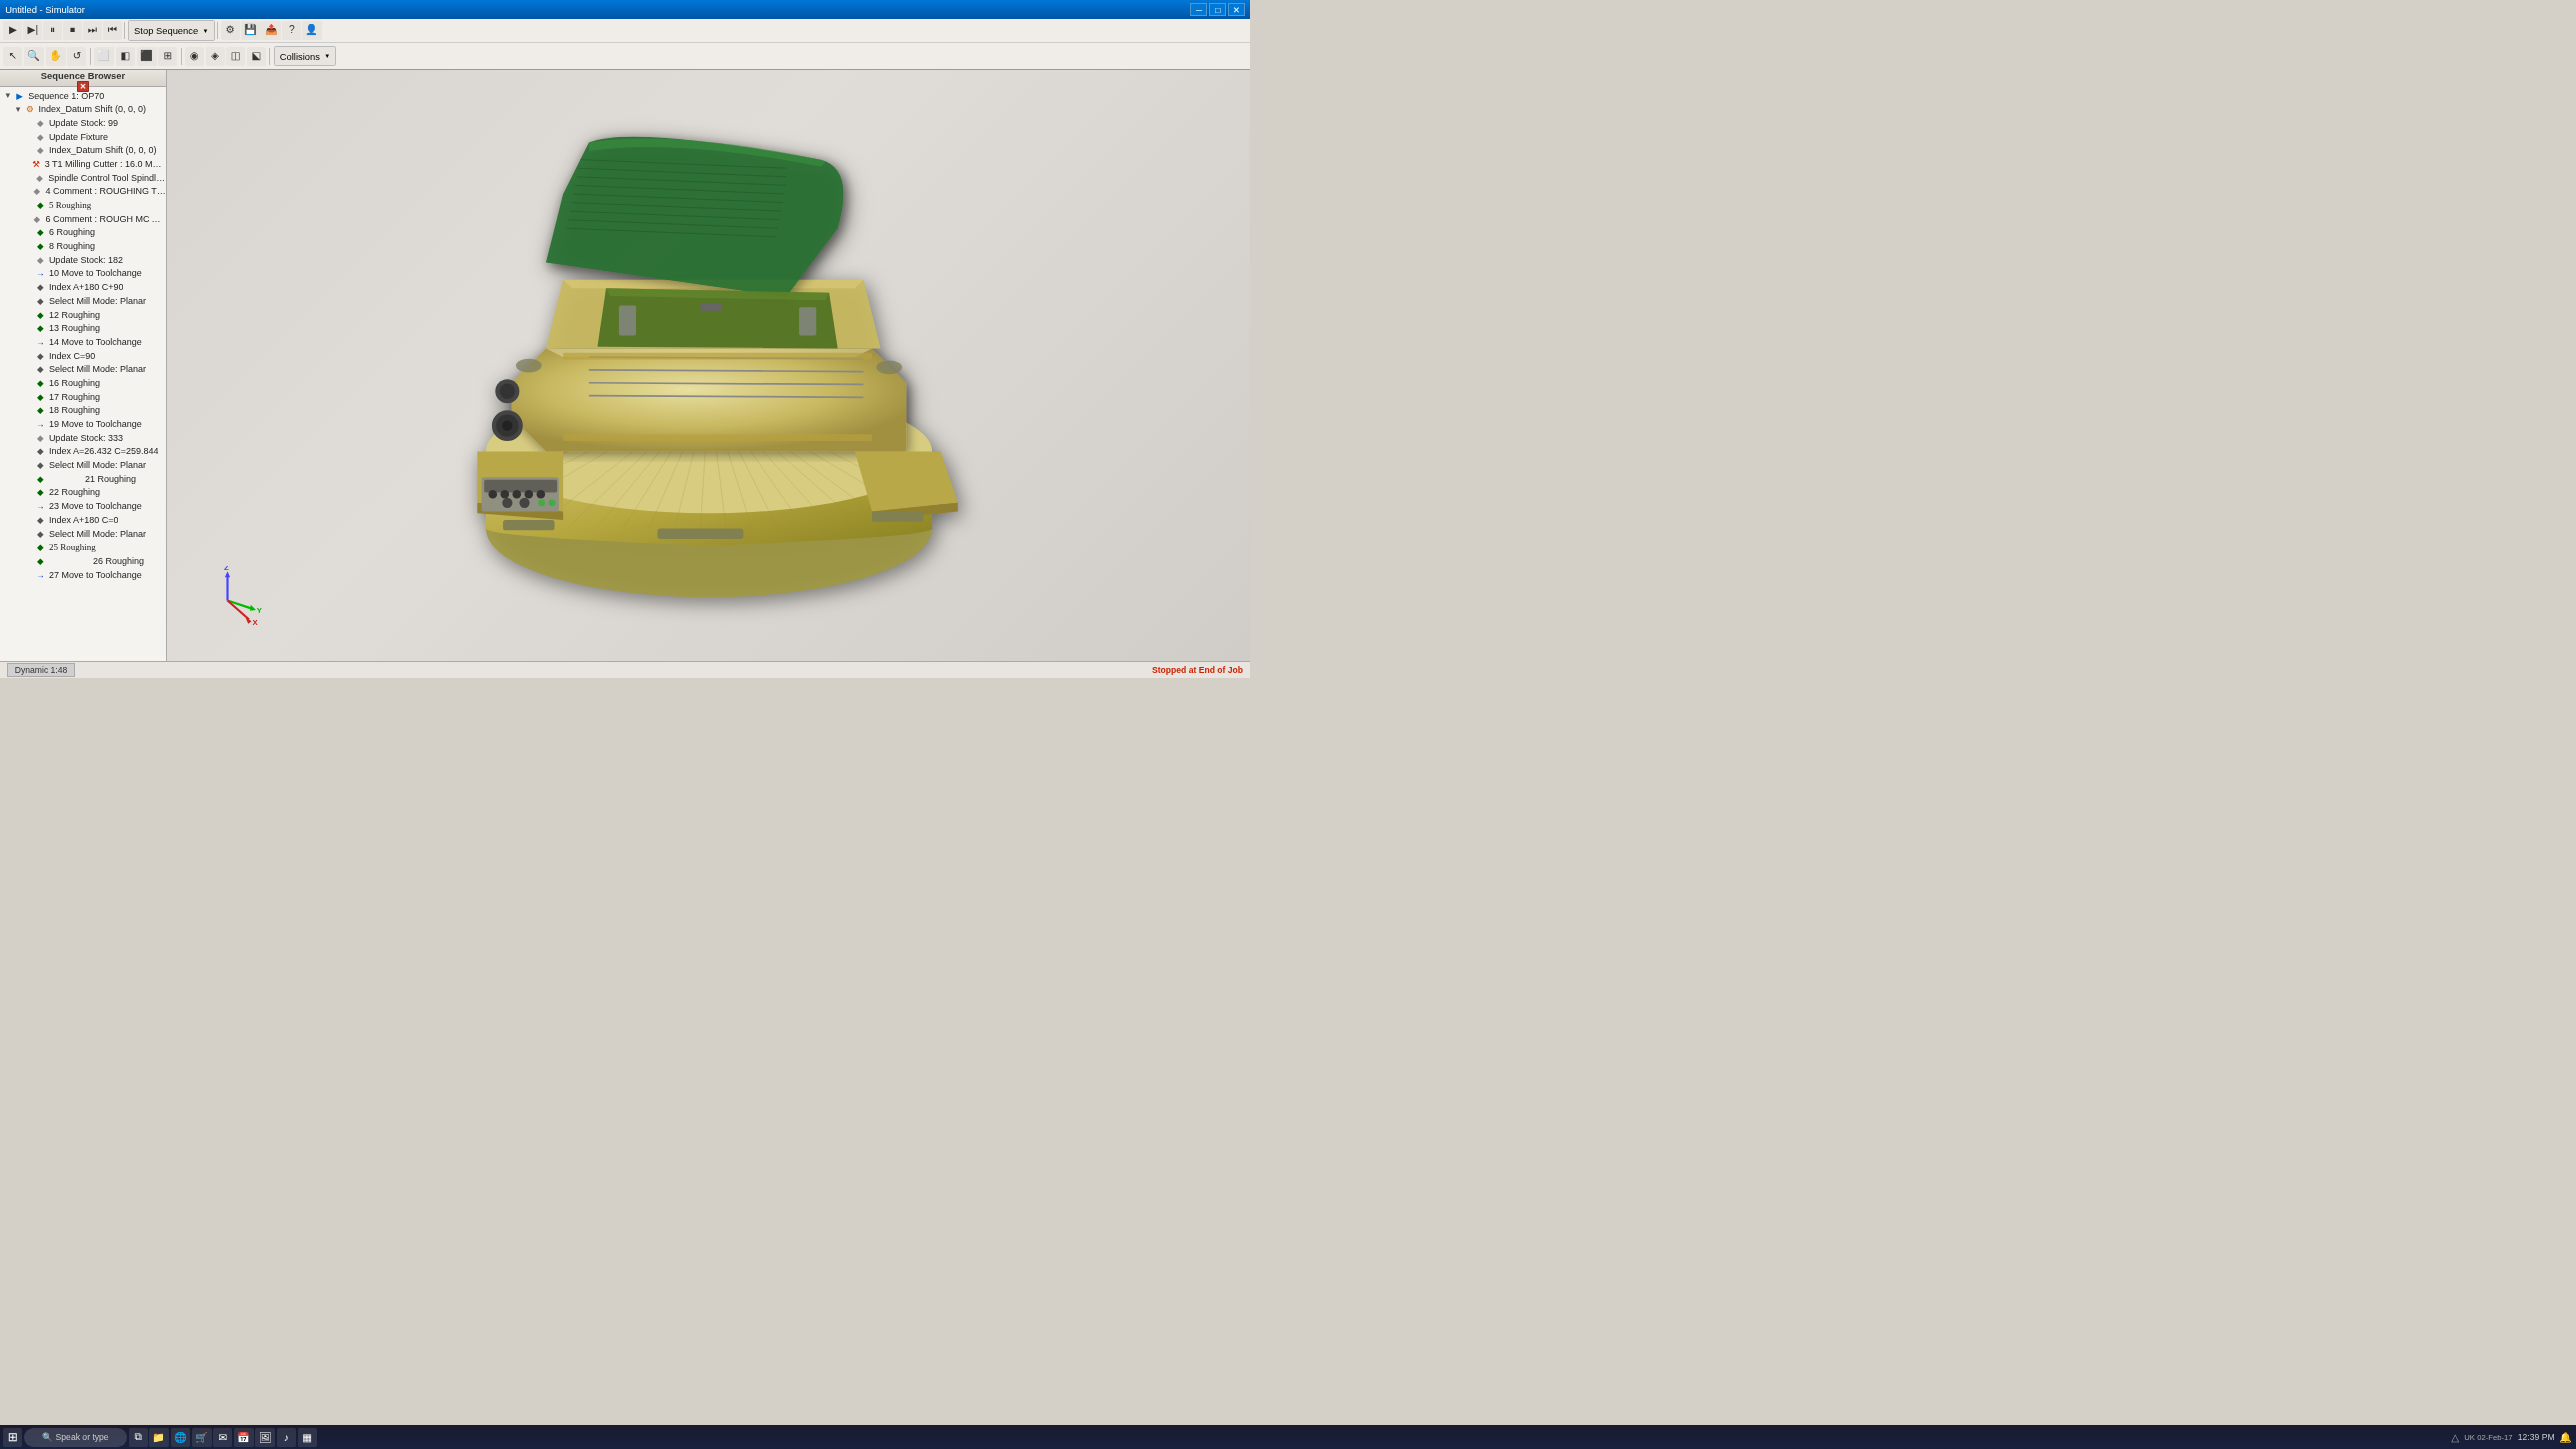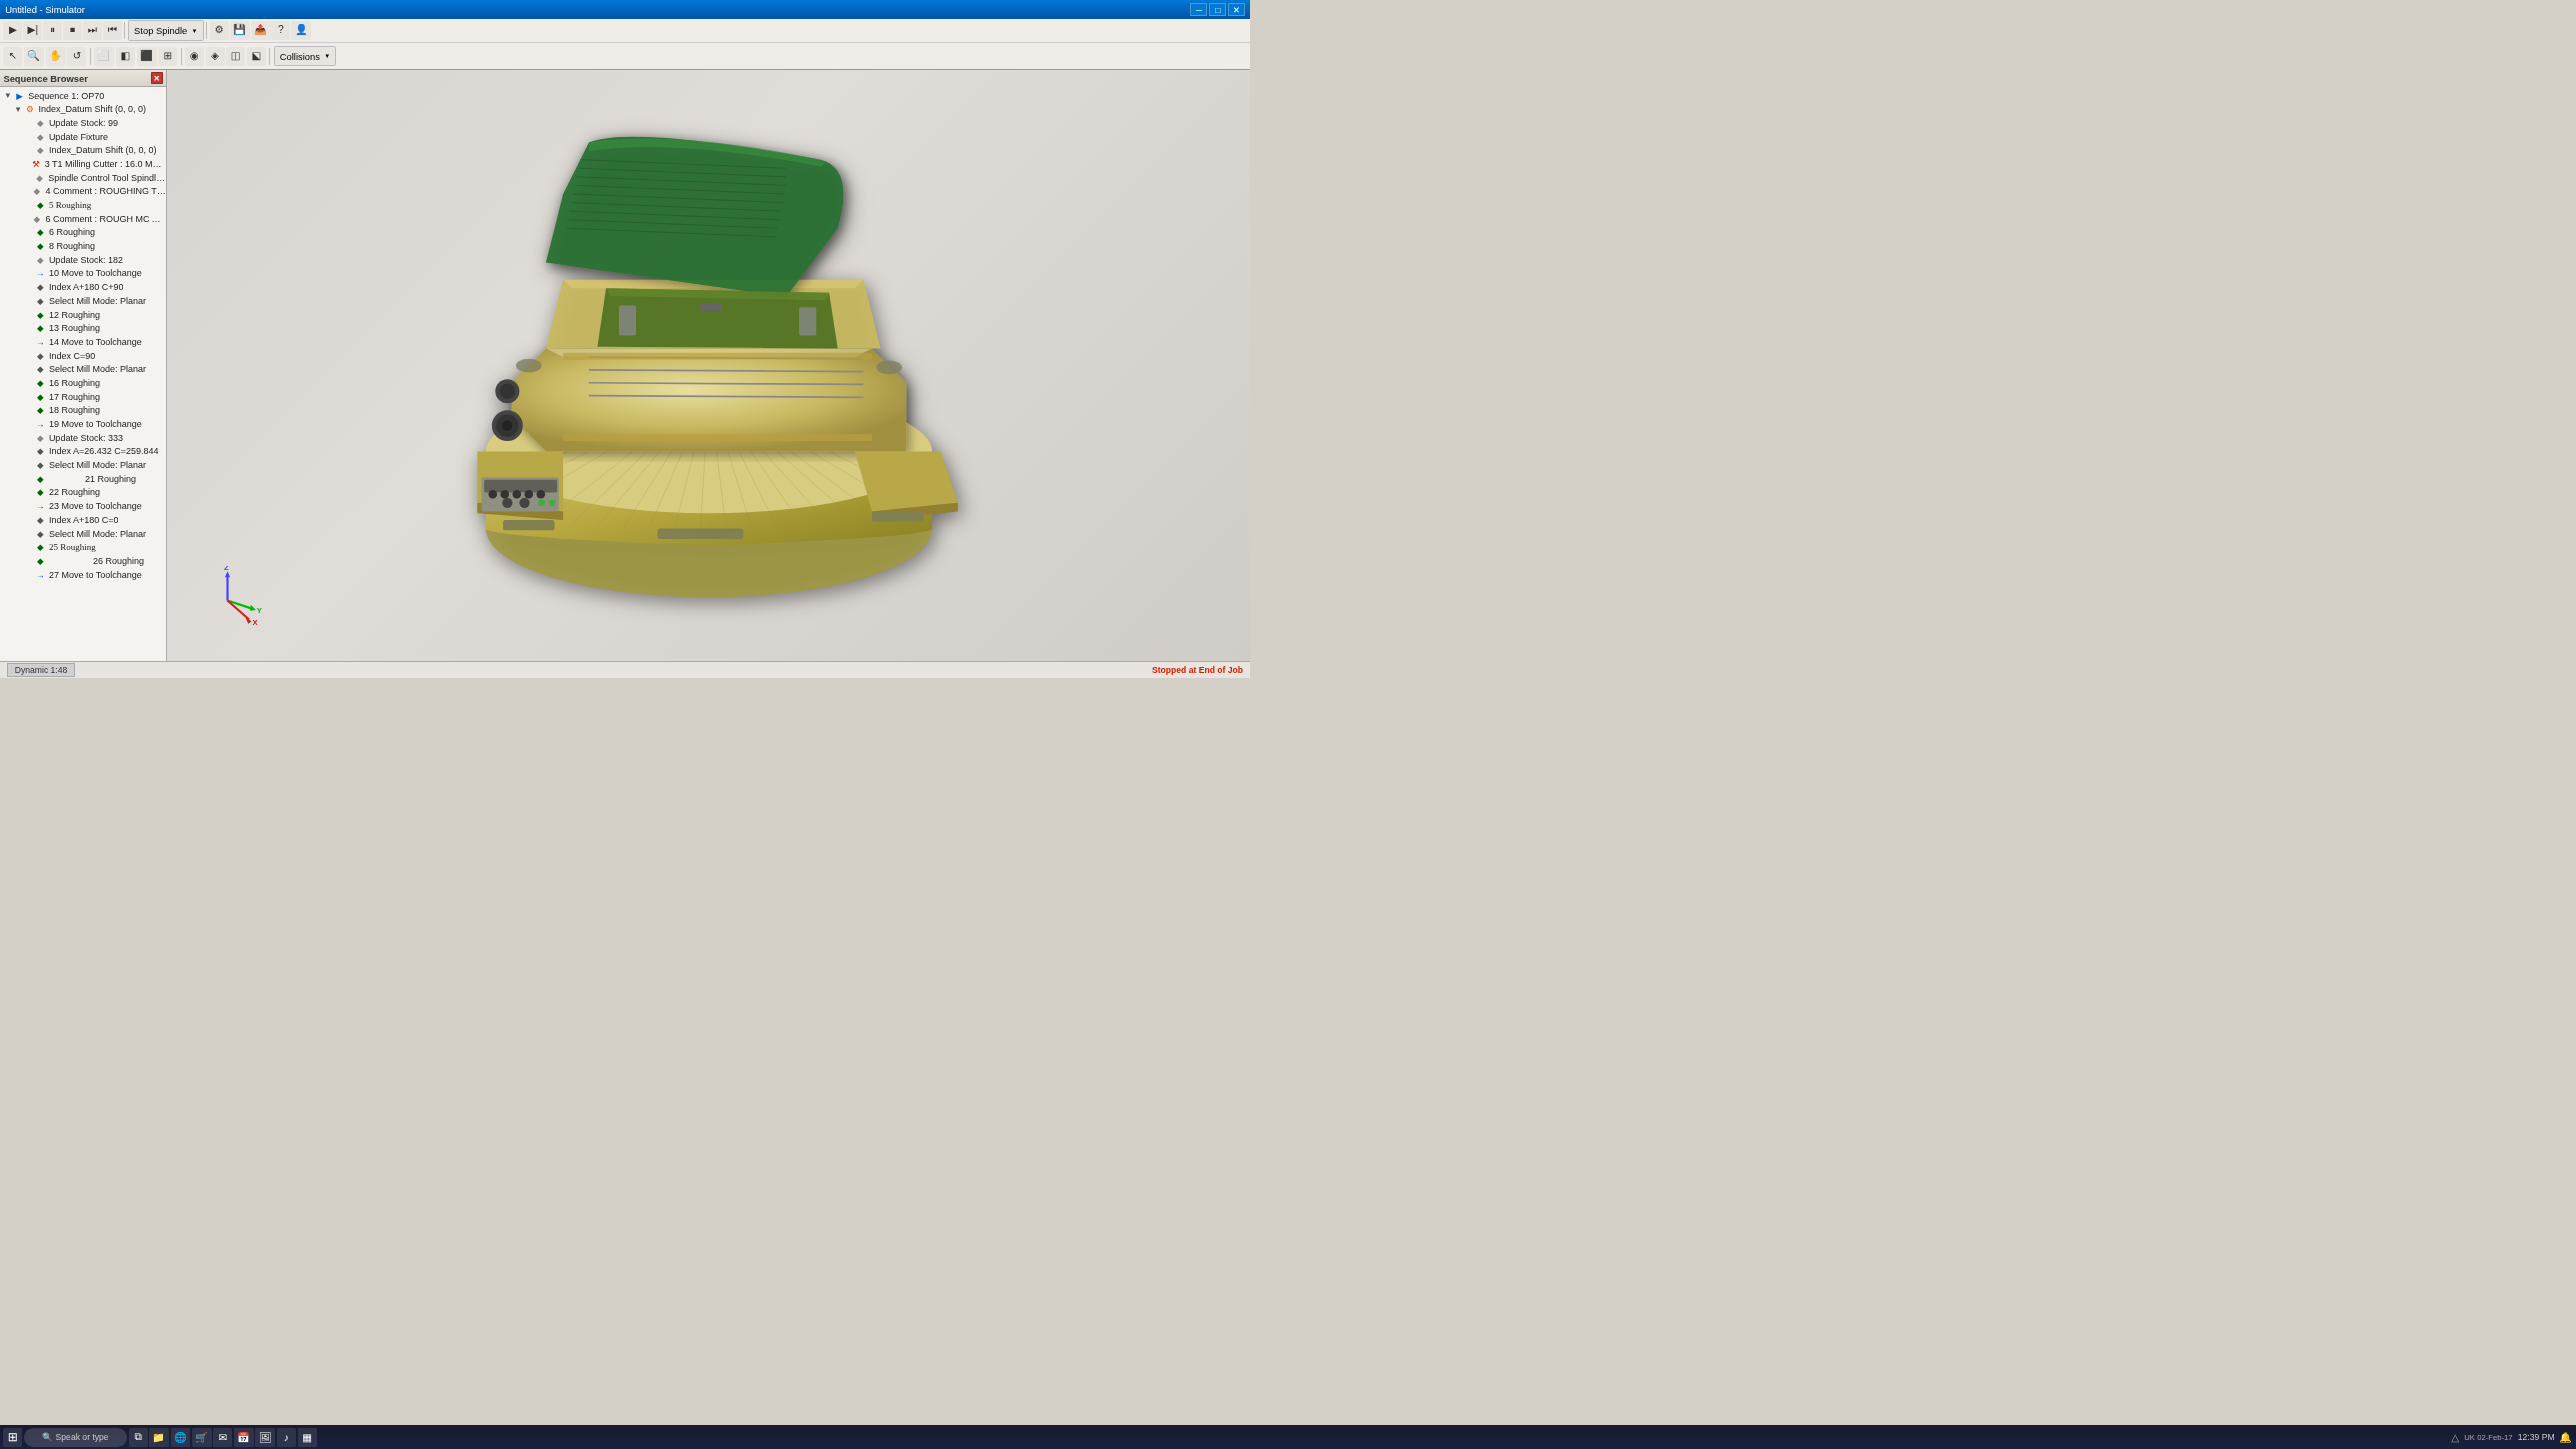--- a/index.html
+++ b/index.html
@@ -114,20 +114,21 @@
       height: 17px;
       background: linear-gradient(to bottom, #e8e5de, #d8d4cc);
       border-bottom: 0.9px solid #aaa;
       display: flex;
       align-items: center;
       justify-content: space-between;
       padding: 0 3.4px;
       font-size: 9.4px;
       font-weight: bold;
       color: #333;
+      flex-direction: column;
     }
     #seq-close {
       width: 12px; height: 12px;
       background: #c0392b;
       border: 0.9px solid #922b21;
       color: white;
       font-size: 7.7px;
       display: flex; align-items: center; justify-content: center;
       cursor: pointer;
       border-radius: 0.9px;
@@ -293,21 +294,21 @@
       <span class="toolbar-icon">⏹</span>
     </div>
     <div class="tb-btn">
       <span class="toolbar-icon">⏭</span>
     </div>
     <div class="tb-btn">
       <span class="toolbar-icon">⏮</span>
     </div>
     <div class="tb-separator"></div>
     <div class="stop-options-btn">
-      <span>Stop Spindle</span>
+      <span>Stop Sequence</span>
       <span class="arrow-down">▼</span>
     </div>
     <div class="tb-separator"></div>
     <div class="tb-btn">
       <span class="toolbar-icon">⚙</span>
     </div>
     <div class="tb-btn">
       <span class="toolbar-icon">💾</span>
     </div>
     <div class="tb-btn">

